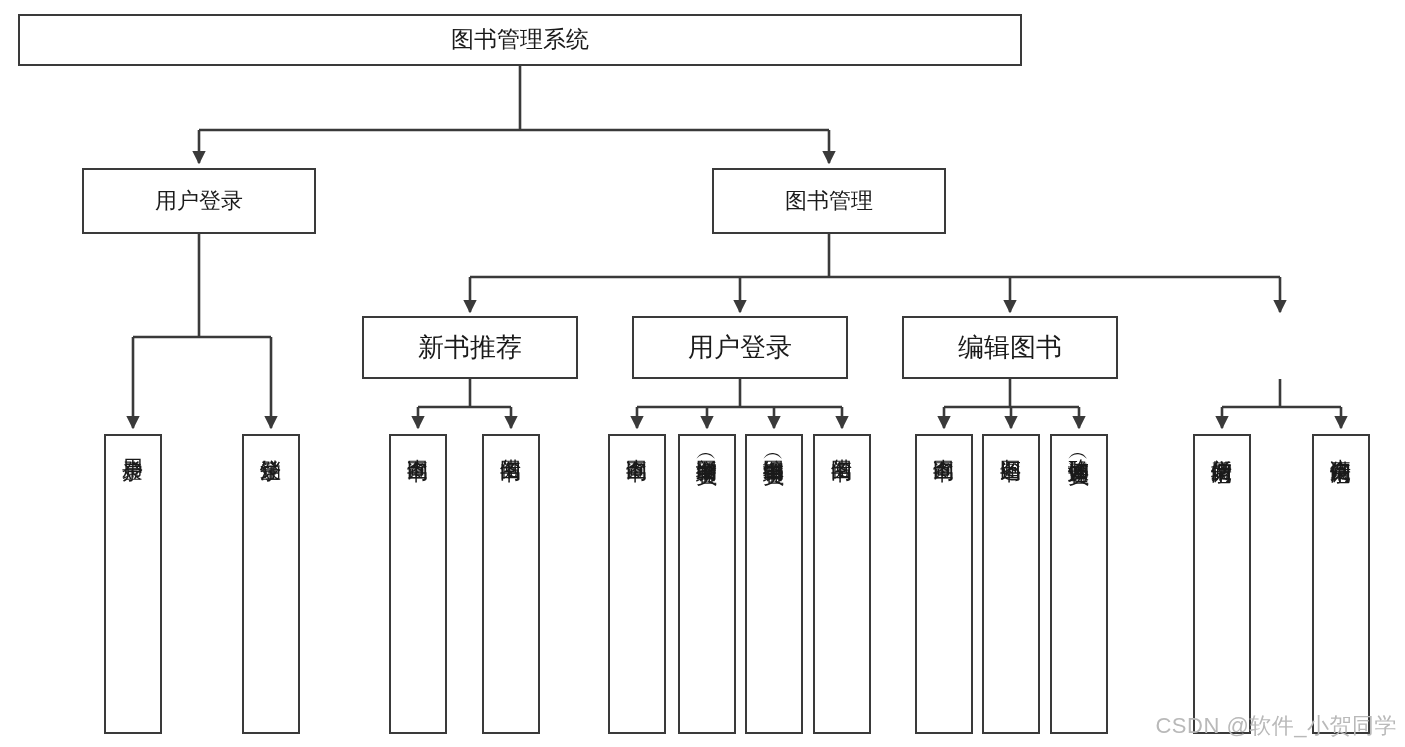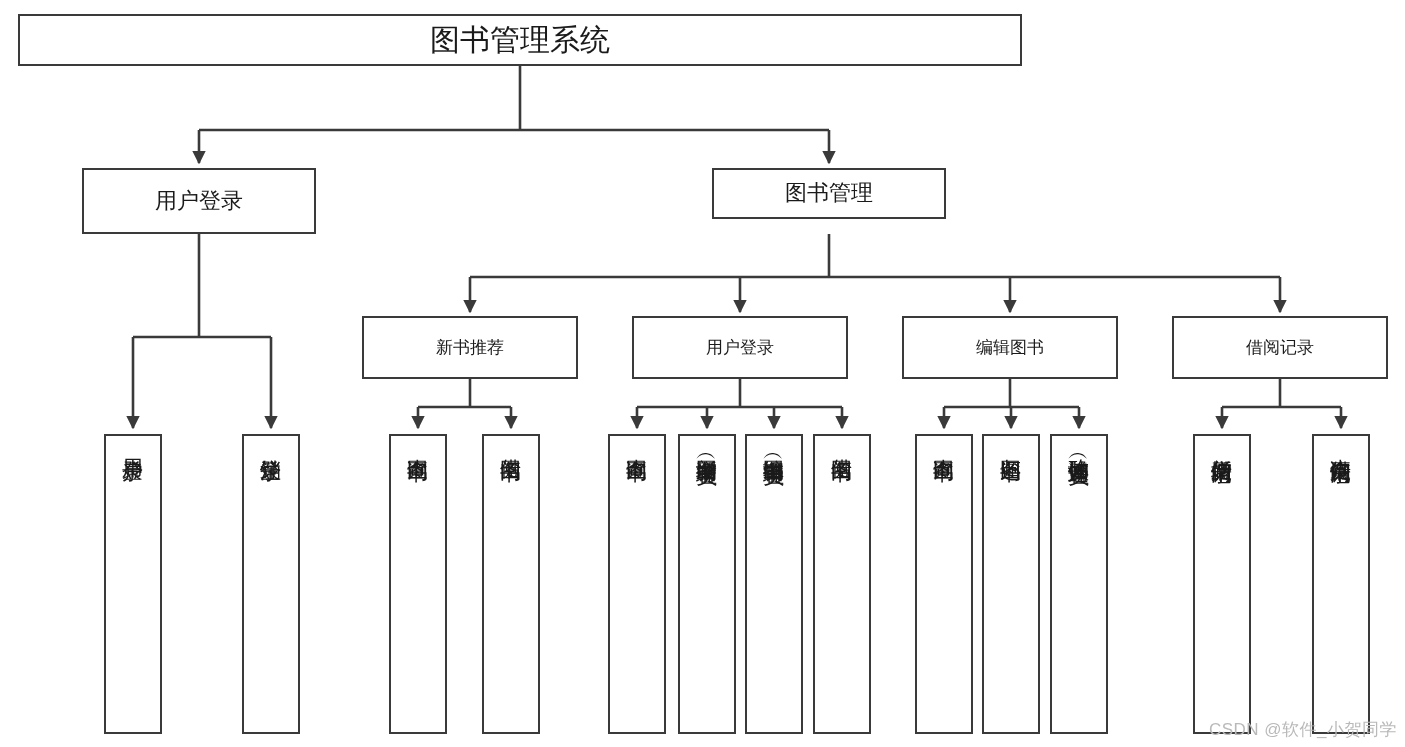--- a/index.html
+++ b/index.html
@@ -34,46 +34,46 @@
     justify-content: center;
     color: #1a1a1a;
   }
   .node-label {
     display: block;
     text-align: center;
     line-height: 1.12;
     white-space: nowrap;
   }
   .node-root .node-label {
-    font-size: 30px;
+    font-size: 23px;
   }
   .node-l2 .node-label {
     font-size: 22px;
   }
   .node-l3 .node-label {
-    font-size: 17px;
+    font-size: 26px;
   }
   .node-leaf {
     align-items: flex-start;
     justify-content: center;
     padding-top: 6px;
   }
   .node-leaf .node-label {
     writing-mode: vertical-rl;
     text-orientation: upright;
     font-size: 21px;
     letter-spacing: 1px;
     line-height: 1;
     white-space: nowrap;
   }
   #watermark {
     position: absolute;
     right: 8px;
     bottom: 6px;
-    font-size: 17px;
+    font-size: 22px;
     color: #b9b9b9;
     letter-spacing: 0.5px;
     white-space: nowrap;
     pointer-events: none;
   }
 </style>
 </head>
 <body>
 
 <div id="canvas">
@@ -130,36 +130,33 @@
     </g>
   </svg>
 
   <div class="node node-root" style="left:18px; top:14px; width:1004px; height:52px;">
     <span class="node-label">图书管理系统</span>
   </div>
 
   <div class="node node-l2" style="left:82px; top:168px; width:234px; height:66px;">
     <span class="node-label">用户登录</span>
   </div>
-  <div class="node node-l2" style="left:712px; top:168px; width:234px; height:51px;">
+  <div class="node node-l2" style="left:712px; top:168px; width:234px; height:66px;">
     <span class="node-label">图书管理</span>
   </div>
 
   <div class="node node-l3" style="left:362px; top:316px; width:216px; height:63px;">
     <span class="node-label">新书推荐</span>
   </div>
   <div class="node node-l3" style="left:632px; top:316px; width:216px; height:63px;">
     <span class="node-label">用户登录</span>
   </div>
   <div class="node node-l3" style="left:902px; top:316px; width:216px; height:63px;">
     <span class="node-label">编辑图书</span>
   </div>
-  <div class="node node-l3" style="left:1172px; top:316px; width:216px; height:63px;">
-    <span class="node-label">借阅记录</span>
-  </div>
 
   <div class="node node-leaf" style="left:104px; top:434px; width:58px; height:300px;">
     <span class="node-label">用户登录</span>
   </div>
   <div class="node node-leaf" style="left:242px; top:434px; width:58px; height:300px;">
     <span class="node-label">注销登录</span>
   </div>
 
   <div class="node node-leaf" style="left:389px; top:434px; width:58px; height:300px;">
     <span class="node-label">查询图书</span>

